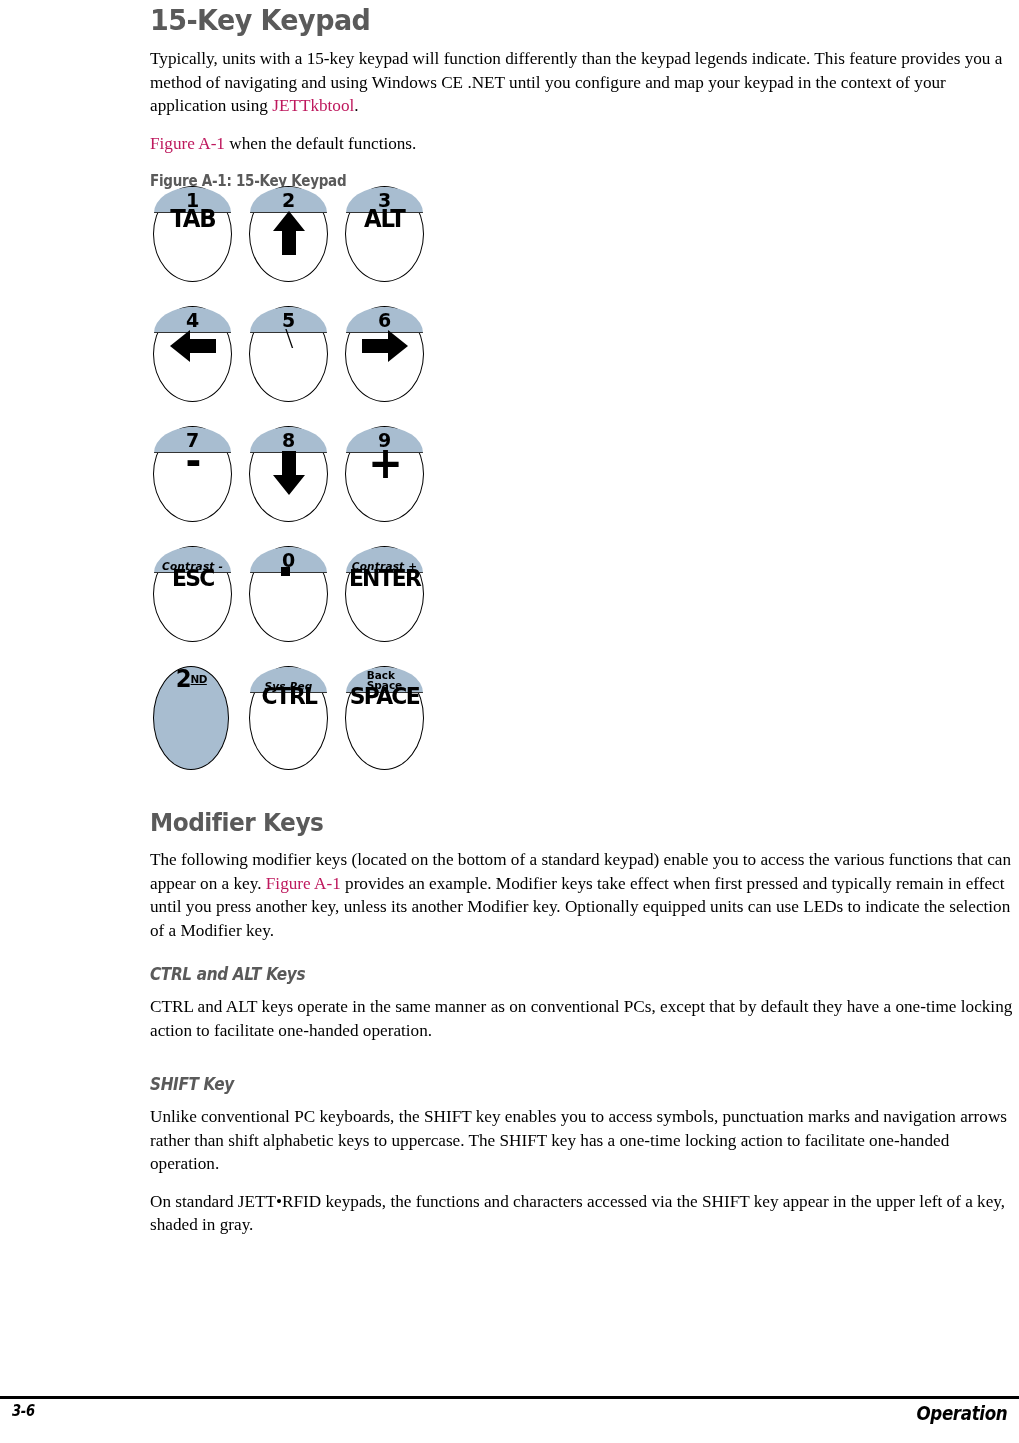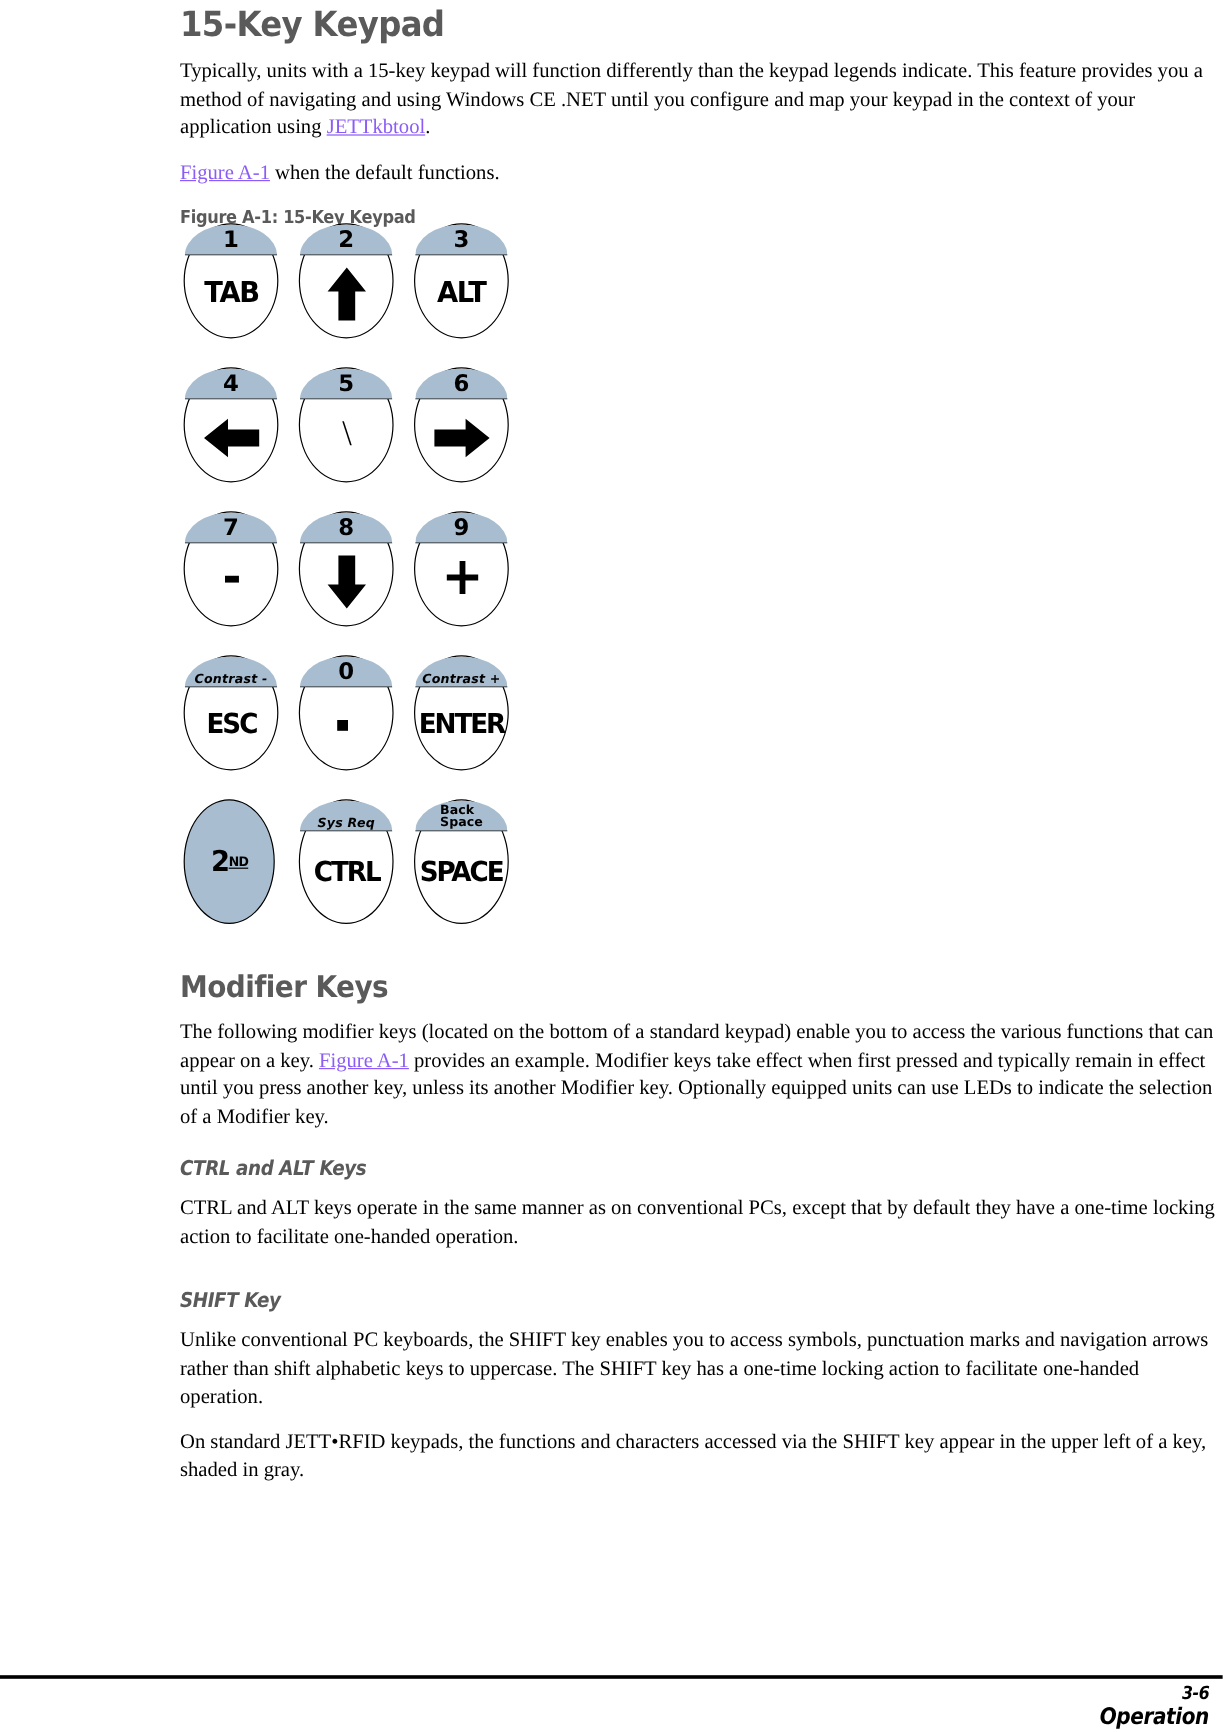--- a/index.html
+++ b/index.html
@@ -72,22 +72,21 @@
   p.body-text {
     font-family: "Liberation Serif", "DejaVu Serif", serif;
     font-size: 17.2px;
     line-height: 23.5px;
     margin: 0;
     color: #000;
     text-align: left;
   }
 
   .xref {
-    color: #8b5cf6;
-    text-decoration: underline;
+    color: #be185d;
   }
 
   .figure-caption {
     font-family: "DejaVu Sans", "Liberation Sans", sans-serif;
     font-size: 15px;
     font-weight: bold;
     color: #5a5a5a;
     letter-spacing: -0.3px;
     transform: scaleX(0.9);
     transform-origin: left center;
@@ -164,21 +163,21 @@
     margin-top: 1px;
   }
 
   .key-main {
     position: absolute;
     left: -10px;
     right: -10px;
     top: 26px;
     bottom: 0;
     display: flex;
-    align-items: center;
+    align-items: flex-start;
     justify-content: center;
     pointer-events: none;
   }
   .key-main .main-label {
     font-family: "DejaVu Sans", "Liberation Sans", sans-serif;
     font-weight: bold;
     font-size: 24px;
     color: #000;
     letter-spacing: -1.2px;
     line-height: 1;
@@ -240,23 +239,22 @@
   }
   .footer {
     position: absolute;
     left: 0;
     right: 0;
     top: 1402px;
     height: 30px;
     padding: 0 8px;
     box-sizing: border-box;
     display: flex;
-    align-items: flex-end;
+    align-items: flex-start;
     justify-content: space-between;
-    flex-direction: column;
   }
   .footer-left, .footer-right {
     font-family: "DejaVu Sans", "Liberation Sans", sans-serif;
     font-style: italic;
     font-weight: bold;
     color: #000;
     letter-spacing: -0.4px;
     transform: scaleX(0.88);
   }
   .footer-left  { font-size: 15px; transform-origin: left center;  margin-left: 4px; }

